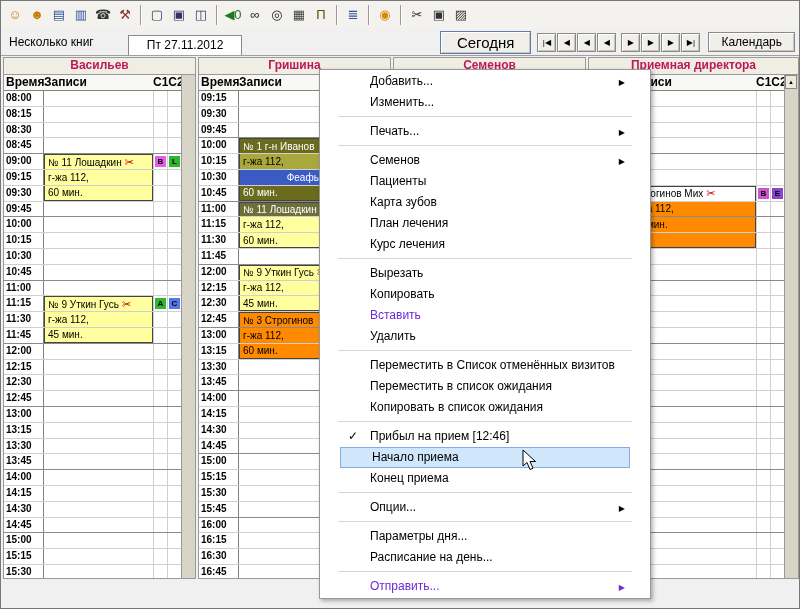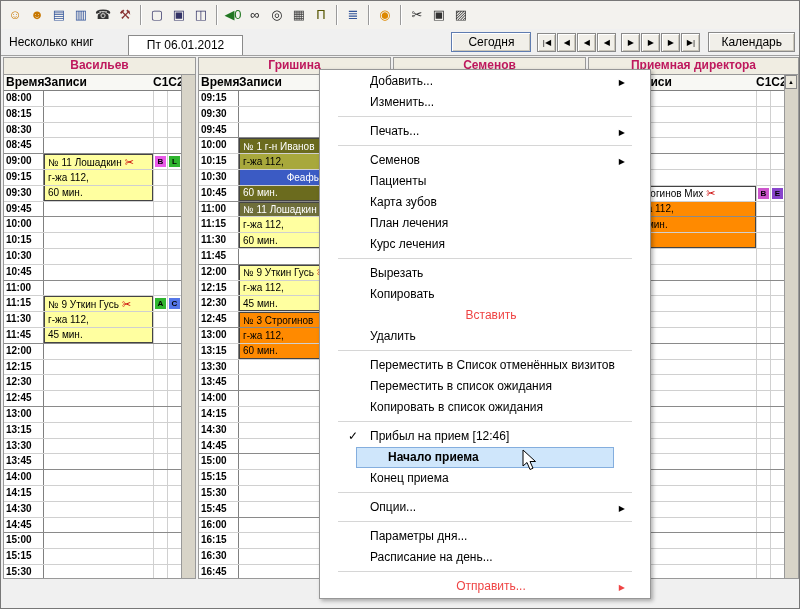--- a/index.html
+++ b/index.html
@@ -13,21 +13,21 @@
   .tsep{width:0;height:20px;border-left:1px solid #9a9a9a;border-right:1px solid #fff;margin:0 4px;}
   
   .tabbar{position:absolute;left:0;top:28px;right:0;height:26px;display:flex;align-items:center;
           border-bottom:1px solid #a0a0a0;background:#f0f0f0;font-size:12px;}
   .bookslbl{margin-left:8px;}
   .datetab{margin-left:34px;align-self:flex-end;height:20px;line-height:18px;box-sizing:border-box;
            padding:0 18px;background:#fff;border:1px solid #8a8a8a;border-bottom:none;}
   .flexsp{flex:1;}
   .btn3d{background:#f1efe9;border:1px solid #8a8a8a;box-shadow:inset 1px 1px 0 #fff,inset -1px -1px 0 #c9c5b9;
          font-family:inherit;color:#000;}
-  .today{padding:2px 16px;font-size:12px;border:1px solid #5f7cb0;margin-right:6px;}
+  .today{padding:2px 16px;font-size:15px;border:1px solid #5f7cb0;margin-right:6px;}
   .navwrap{display:flex;gap:1px;}
   .navbtn{width:19px;height:19px;padding:0;font-size:8px;line-height:17px;}
   .gapL{margin-left:4px;}
   .calendar{margin:0 4px 0 8px;padding:2px 12px;font-size:12px;}
   
   .grid{position:absolute;inset:0;}
   .panel{position:absolute;top:56px;height:522px;background:#fff;border:1px solid #999;box-sizing:border-box;}
   .ptitle{height:16px;line-height:15px;text-align:center;font-weight:bold;font-size:12px;color:#be185d;
           background:#f0ede2;border-bottom:1px solid #999;}
   .pbody{display:flex;height:calc(100% - 17px);}
@@ -43,22 +43,22 @@
   .ccell{border-left:1px solid #d0d0d0;display:flex;align-items:center;justify-content:center;}
   .badge{display:block;width:11px;height:11px;font-size:8px;font-weight:bold;line-height:11px;text-align:center;color:#000;}
   .scis{color:#cc0000;font-size:11px;flex:none;}
   .strip{width:13px;background:#d8d4c8;border-left:1px solid #999;}
   .scrollup{display:block;width:12px;height:14px;font-size:6px;line-height:12px;padding:0;border:1px solid #888;
             background:#ece9dd;}
   
   .menu{position:absolute;left:318px;top:68px;width:332px;background:#fff;border:1px solid #979797;
         box-shadow:2px 2px 4px rgba(0,0,0,.3);z-index:5;padding:1px 16px;box-sizing:border-box;}
   .mi{position:relative;height:21px;line-height:21px;padding:0 22px 0 34px;font-size:12px;white-space:nowrap;overflow:hidden;}
-  .mi.hl{background:#cfe6fb;outline:1px solid #84aede;outline-offset:-1px;margin:0 20px;padding-left:32px;font-weight:bold;}
-  .mi.dis{color:#ef4444;text-align:center;}
+  .mi.hl{background:#cfe6fb;outline:1px solid #84aede;outline-offset:-1px;margin:0 4px;padding-left:32px;}
+  .mi.dis{color:#6d28d9;}
   .mi.chk .check{position:absolute;left:12px;top:0;font-size:12px;}
   .marrow{position:absolute;right:9px;top:1px;font-size:8px;}
   .msep{border-top:1px solid #d6d6d6;margin:3px 2px 4px 2px;}
   
   .cursor{position:absolute;left:521px;top:448px;z-index:9;}
   .statusbar{position:absolute;left:0;right:0;bottom:0;height:16px;border-top:1px solid #a8a8a8;background:#f0f0f0;
              font-size:11px;line-height:15px;padding-left:5px;box-sizing:border-box;}
 </style>
 </head>
 <body>
@@ -87,21 +87,21 @@
       <div class="tsep"></div>
       <button class="tbtn" style="color: rgb(221, 136, 0);">◉</button>
       <div class="tsep"></div>
       <button class="tbtn" style="color: rgb(51, 51, 51);">✂</button>
       <button class="tbtn" style="color: rgb(51, 51, 51);">▣</button>
       <button class="tbtn" style="color: rgb(51, 51, 51);">▨</button>
     </div>
 
   <div class="tabbar">
     <span class="bookslbl">Несколько книг</span>
-    <div class="datetab">Пт 06.01.2012</div>
+    <div class="datetab">Пт 27.11.2012</div>
     <div class="flexsp"></div>
     <button class="btn3d today">Сегодня</button>
     <div class="navwrap">
         <button class="btn3d navbtn">|◀</button>
         <button class="btn3d navbtn">◀</button>
         <button class="btn3d navbtn">◀</button>
         <button class="btn3d navbtn">◀</button>
         <button class="btn3d navbtn gapL">▶</button>
         <button class="btn3d navbtn">▶</button>
         <button class="btn3d navbtn">▶</button>

